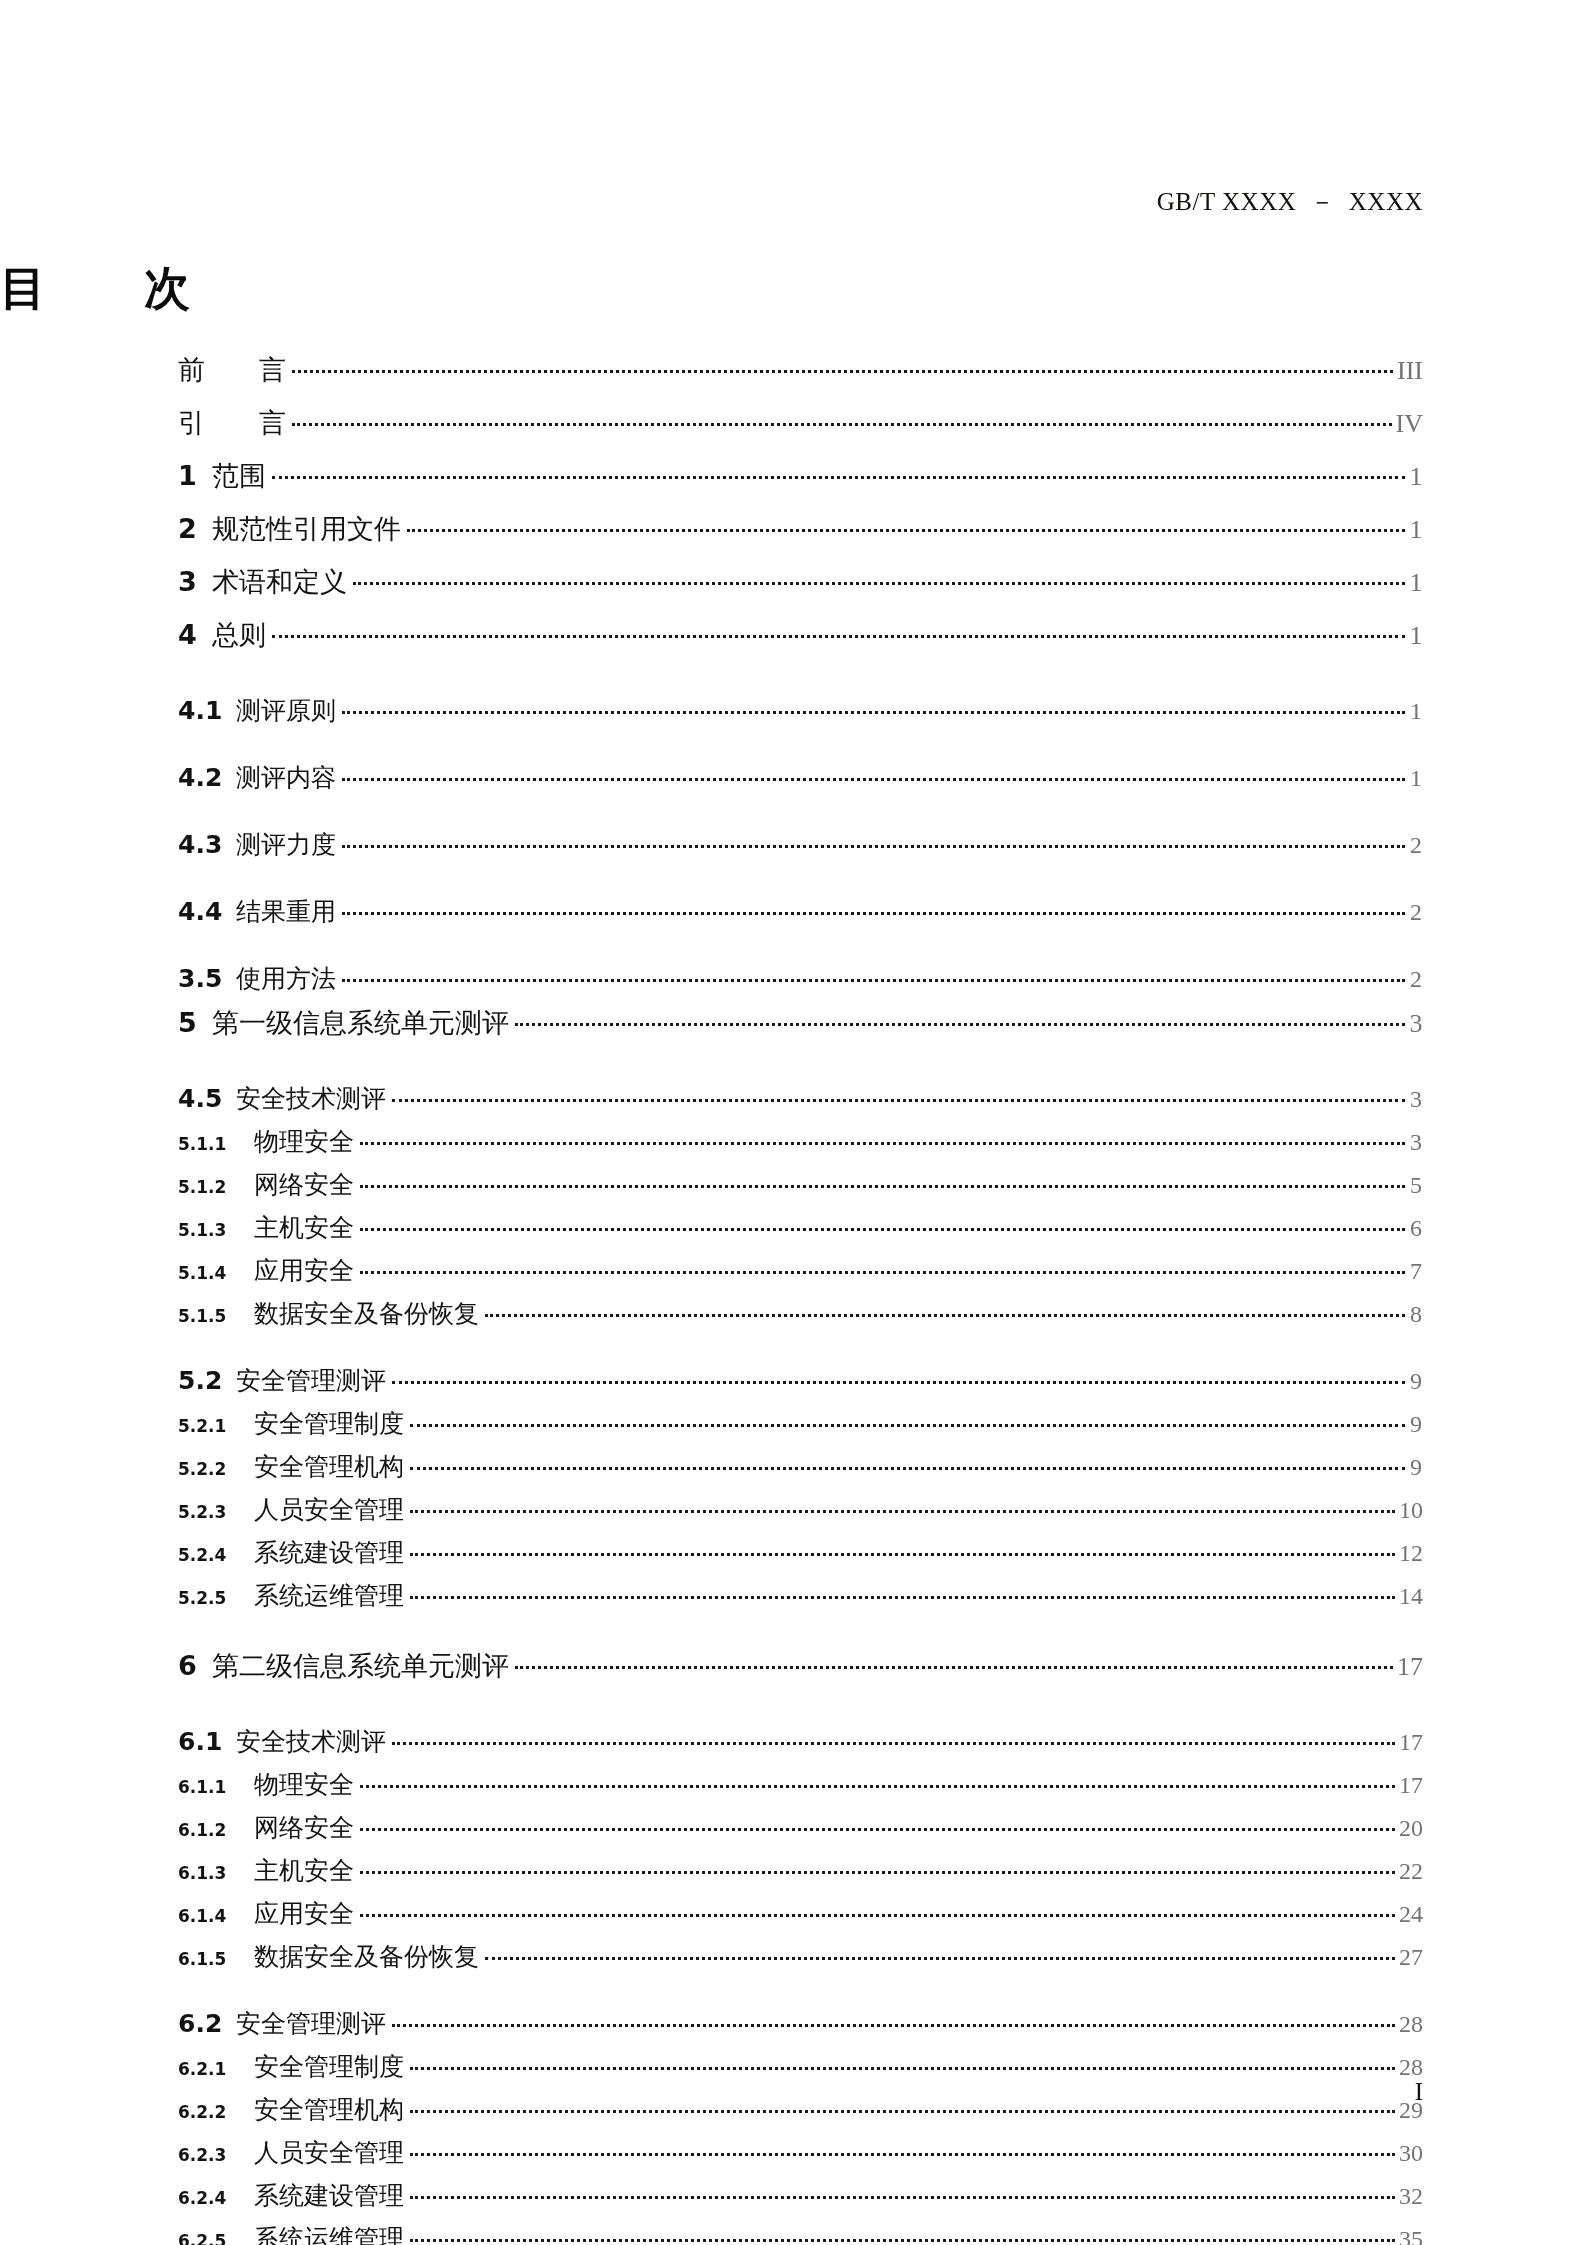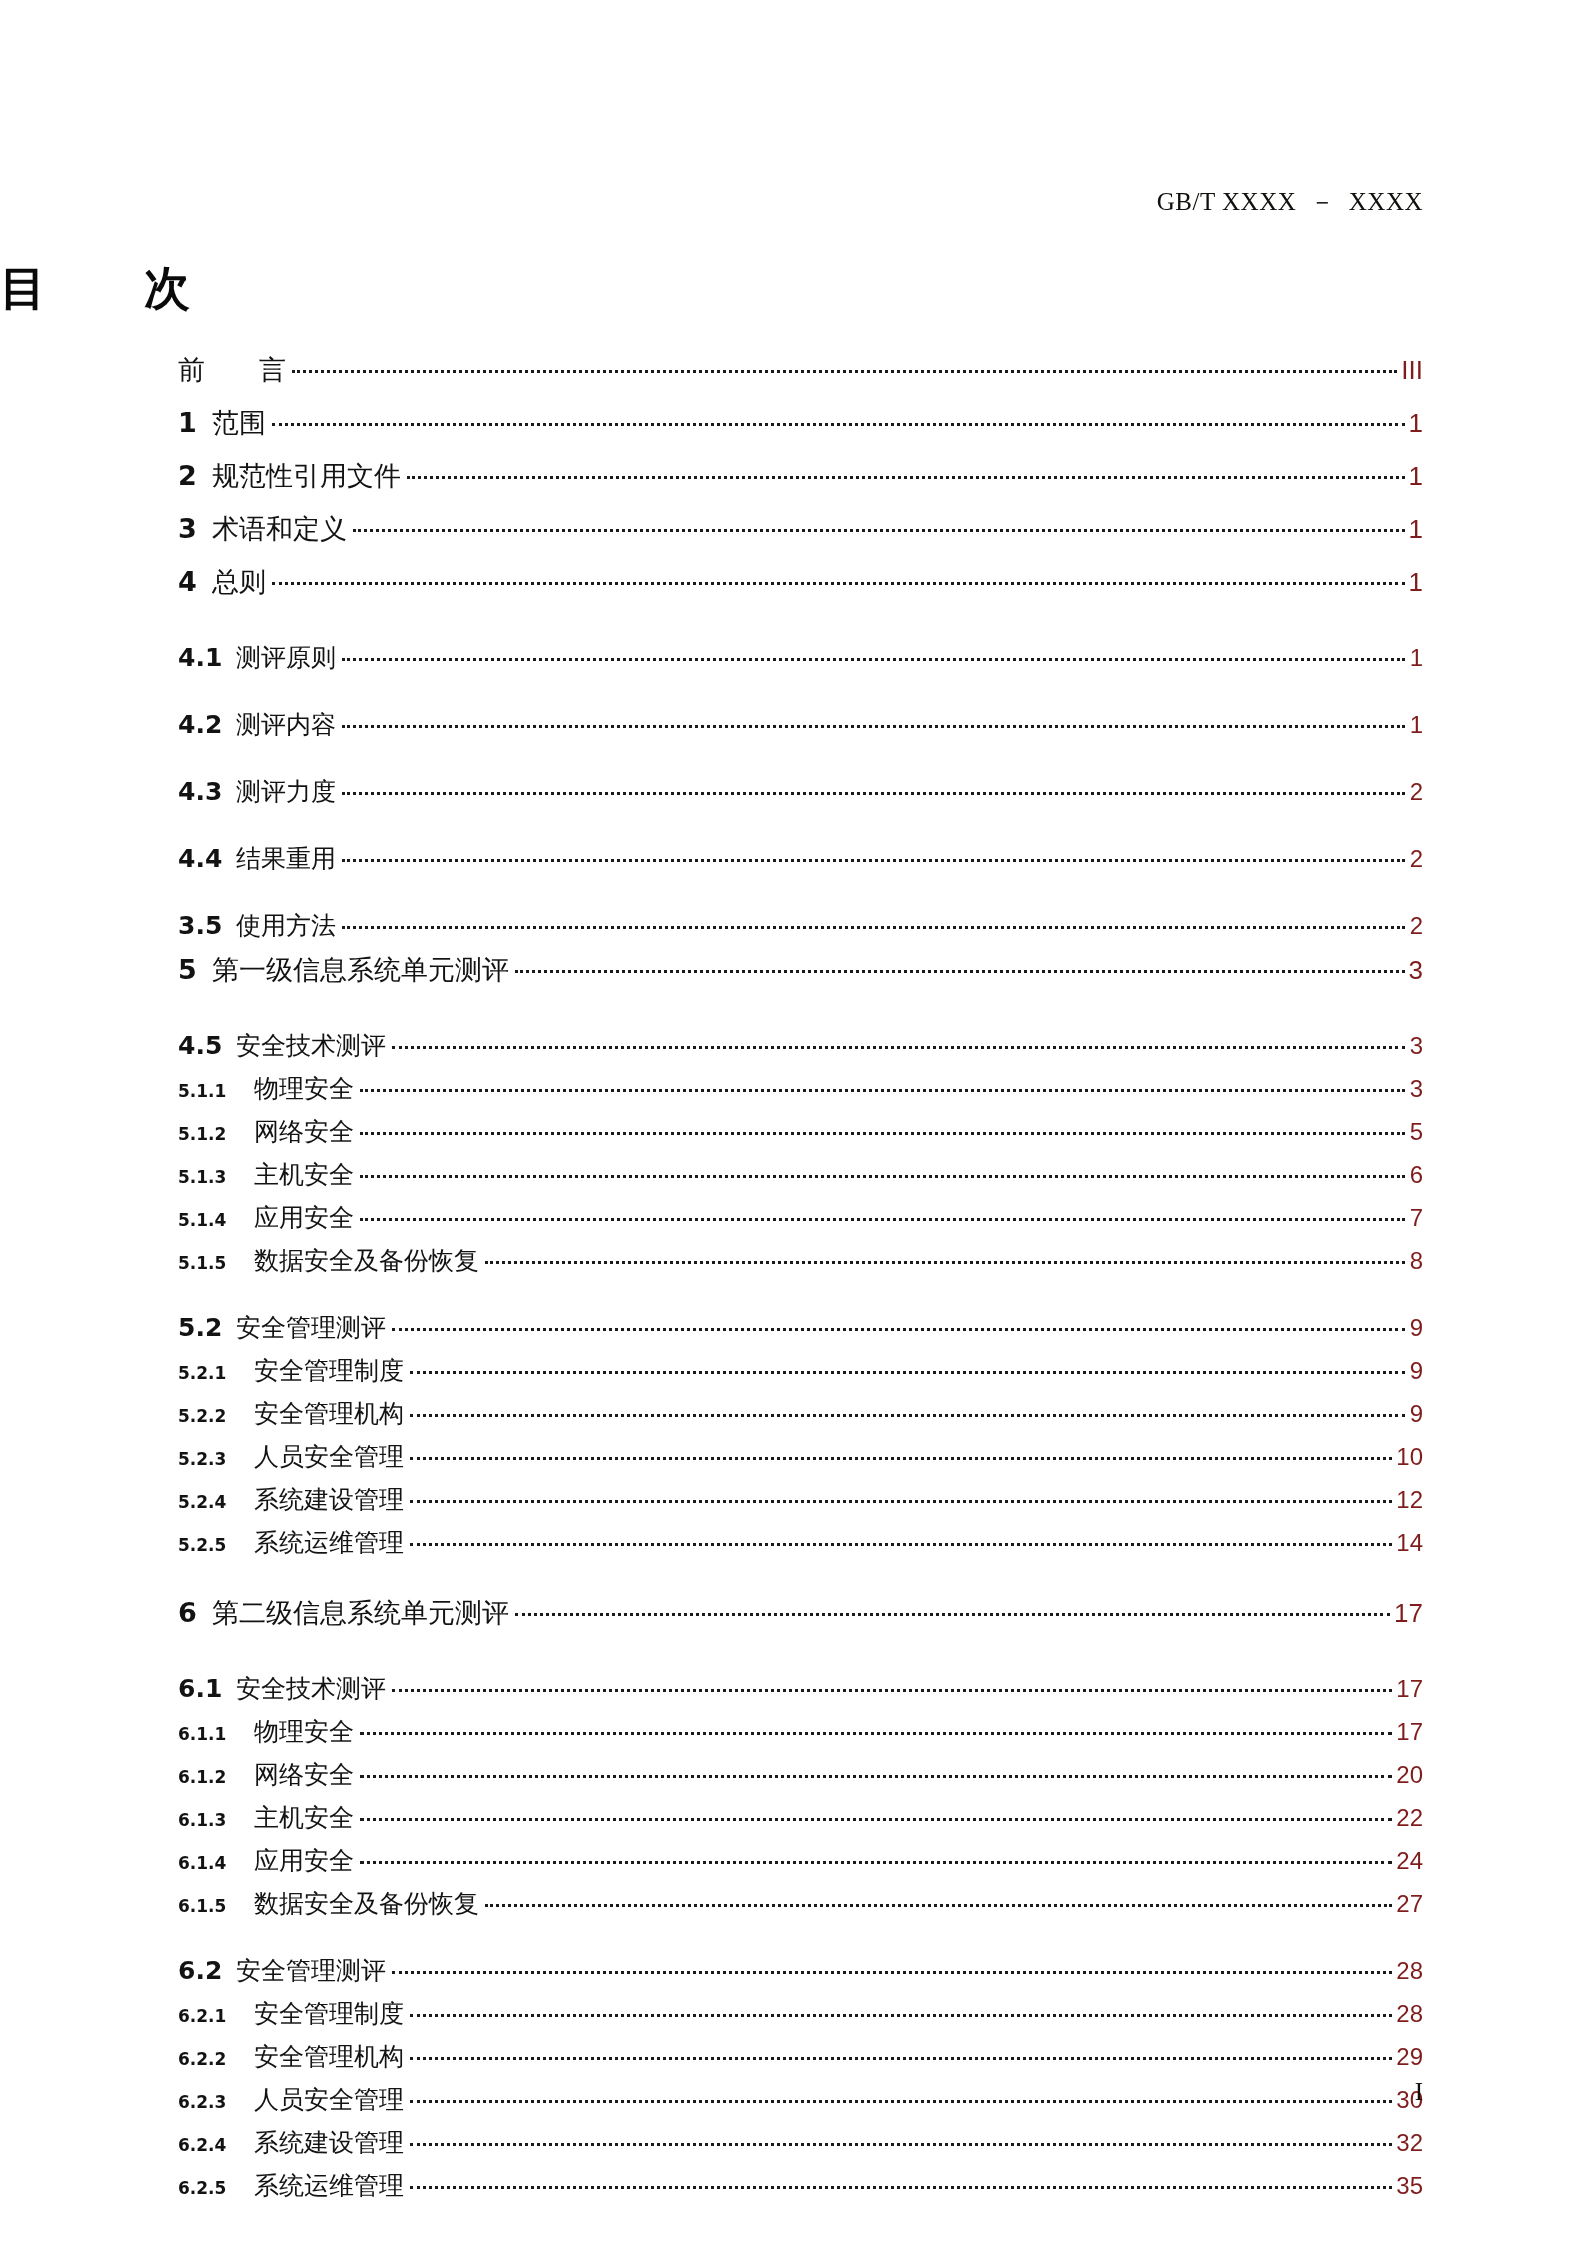--- a/index.html
+++ b/index.html
@@ -94,23 +94,23 @@
     position: absolute;
     left: 0;
     right: 0;
     bottom: 0.22em;
     height: 0;
     border-bottom: 3.2px dotted #1a1a1a;
   }
 
   .toc-page {
     flex: 0 0 auto;
-    font-family: Liberation Sans, sans-serif;
-    text-align: right;
-    color: #7f1d1d;
+    font-family: Liberation Serif, serif;
+    text-align: center;
+    color: #737373;
     min-width: 14px;
   }
 
   
   .lvl1 {
     height: 53px;
     font-size: 27px;
   }
   .lvl1 .toc-num   { font-size: 27px; width: 34px; }
   .lvl1 .toc-label { font-size: 27px; }
@@ -165,20 +165,26 @@
 
   <div class="doc-title">目　　次</div>
 
   <div class="toc" id="toc-list">
       <div class="toc-row lvl1 plain">
         <span class="toc-num"></span>
         <span class="toc-label">前　　言</span>
         <span class="toc-dots"></span>
         <span class="toc-page">III</span>
       </div>
+      <div class="toc-row lvl1 plain">
+        <span class="toc-num"></span>
+        <span class="toc-label">引　　言</span>
+        <span class="toc-dots"></span>
+        <span class="toc-page">IV</span>
+      </div>
       <div class="toc-row lvl1">
         <span class="toc-num">1</span>
         <span class="toc-label">范围</span>
         <span class="toc-dots"></span>
         <span class="toc-page">1</span>
       </div>
       <div class="toc-row lvl1">
         <span class="toc-num">2</span>
         <span class="toc-label">规范性引用文件</span>
         <span class="toc-dots"></span>

